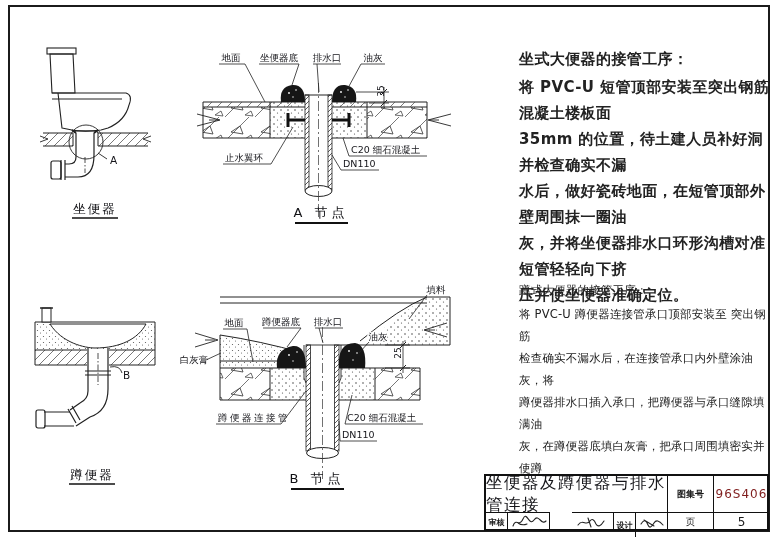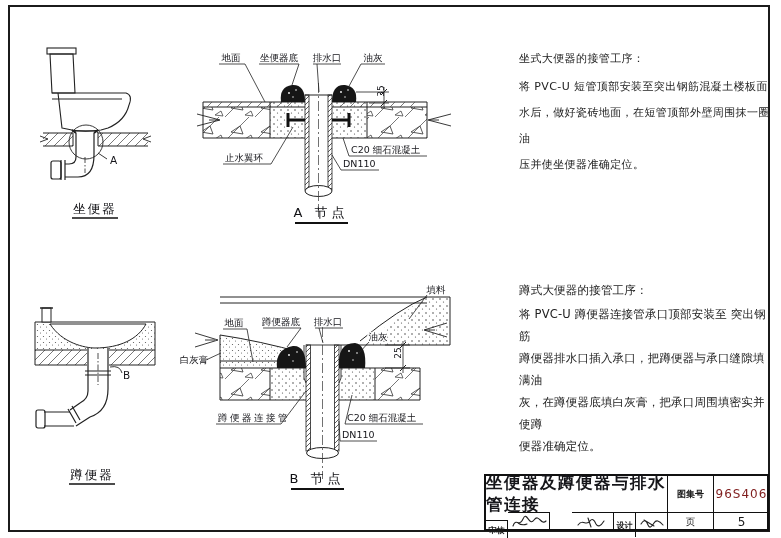--- a/index.html
+++ b/index.html
@@ -7,33 +7,33 @@
         font-family:"DejaVu Sans","Liberation Sans",sans-serif;color:#1a1a1a;}
   .frame{position:absolute;left:8px;top:5px;width:762px;height:527px;box-sizing:border-box;
          border:2px solid #1b1b1b;}
   svg.draw{position:absolute;overflow:visible;}
   svg text{font-family:"DejaVu Sans","Liberation Sans",sans-serif;}
   .lbl{font-size:9.5px;fill:#15151a;paint-order:stroke;stroke:#fff;stroke-width:2.6px;}
   .dimtxt{font-size:9px;fill:#15151a;}
   .cap{font-size:13px;letter-spacing:4px;fill:#101014;}
   .figcap{font-size:12.5px;letter-spacing:2px;fill:#101014;}
   .marker{font-size:10.5px;fill:#15151a;}
-  .instr{position:absolute;width:252px;font-size:11px;line-height:26px;letter-spacing:0.4px;color:#222;}
+  .instr{position:absolute;width:252px;font-size:15px;line-height:26px;letter-spacing:0.4px;color:#222;font-weight:bold;}
   .instr2{position:absolute;width:252px;font-size:11.5px;line-height:22px;letter-spacing:0.2px;color:#222;}
   .t-head{margin-bottom:2px;}
   .tb{position:absolute;left:484px;top:474px;width:285px;height:57px;box-sizing:border-box;
       border:2px solid #111;background:#fff;}
   .tb .cell{position:absolute;box-sizing:border-box;display:flex;align-items:center;justify-content:center;}
   .tb-title{left:0;top:0;width:182px;height:36px;border-right:1.5px solid #111;
-            font-size:16.5px;letter-spacing:1.5px;font-weight:bold;color:#16161a;}
+            font-size:16.5px;letter-spacing:1.5px;font-weight:normal;color:#16161a;}
   .tb-atlas-label{left:182px;top:0;width:46px;height:36px;border-right:1.5px solid #111;
                   font-size:9px;font-weight:bold;}
   .tb-atlas-no{left:228px;top:0;width:55px;height:36px;font-size:12px;letter-spacing:1px;color:#7f1d1d;}
   .s-label{font-size:8px;font-weight:bold;}
-  .c-shk{left:0;top:44px;width:22px;height:19px;border-right:1px solid #111;}
+  .c-shk{left:0;top:36px;width:22px;height:19px;border-right:1px solid #111;}
   .c-sig1{left:22px;top:36px;width:42px;height:19px;border-right:1px solid #111;}
   .c-jd{left:64px;top:36px;width:22px;height:19px;border-right:1px solid #111;margin-top:36px;}
   .c-sig2{left:86px;top:36px;width:42px;height:19px;border-right:1px solid #111;}
   .c-sj{left:128px;top:36px;width:22px;height:25px;border-right:1px solid #111;}
   .c-sig3{left:150px;top:36px;width:32px;height:19px;border-right:1.5px solid #111;}
   .c-page{left:182px;top:36px;width:46px;height:19px;border-right:1.5px solid #111;font-size:9.5px;}
   .c-pageno{left:228px;top:36px;width:55px;height:19px;font-size:12px;}
 </style>
 </head>
 <body>
@@ -239,27 +239,30 @@
     <text x="177" y="155" class="lbl">DN110</text>
     <path d="M175,158 H212 M175,158 L174,138" stroke="#222" stroke-width="0.8" fill="none"></path>
 
     <text x="152" y="200" text-anchor="middle" class="cap">B 节点</text>
     <path d="M126,206 H179" stroke="#111" stroke-width="1.8"></path>
   </svg>
 
   <div class="instr" style="left:519px;top:46px">
     <div class="t-head">坐式大便器的接管工序：</div>
     <div>将 PVC-U 短管顶部安装至突出钢筋混凝土楼板面</div>
+    <div>35mm 的位置，待土建人员补好洞并检查确实不漏</div>
     <div>水后，做好瓷砖地面，在短管顶部外壁周围抹一圈油</div>
+    <div>灰，并将坐便器排水口环形沟槽对准短管轻轻向下挤</div>
     <div>压并使坐便器准确定位。</div>
   </div>
 
   <div class="instr2" style="left:519px;top:279px">
     <div class="t-head">蹲式大便器的接管工序：</div>
     <div>将 PVC-U 蹲便器连接管承口顶部安装至 突出钢筋</div>
+    <div>检查确实不漏水后，在连接管承口内外壁涂油灰，将</div>
     <div>蹲便器排水口插入承口，把蹲便器与承口缝隙填满油</div>
     <div>灰，在蹲便器底填白灰膏，把承口周围填密实并使蹲</div>
     <div>便器准确定位。</div>
   </div>
 
   <div class="tb">
     <div class="cell tb-title">坐便器及蹲便器与排水管连接</div>
     <div class="cell tb-atlas-label">图集号</div>
     <div class="cell tb-atlas-no">96S406</div>
 

